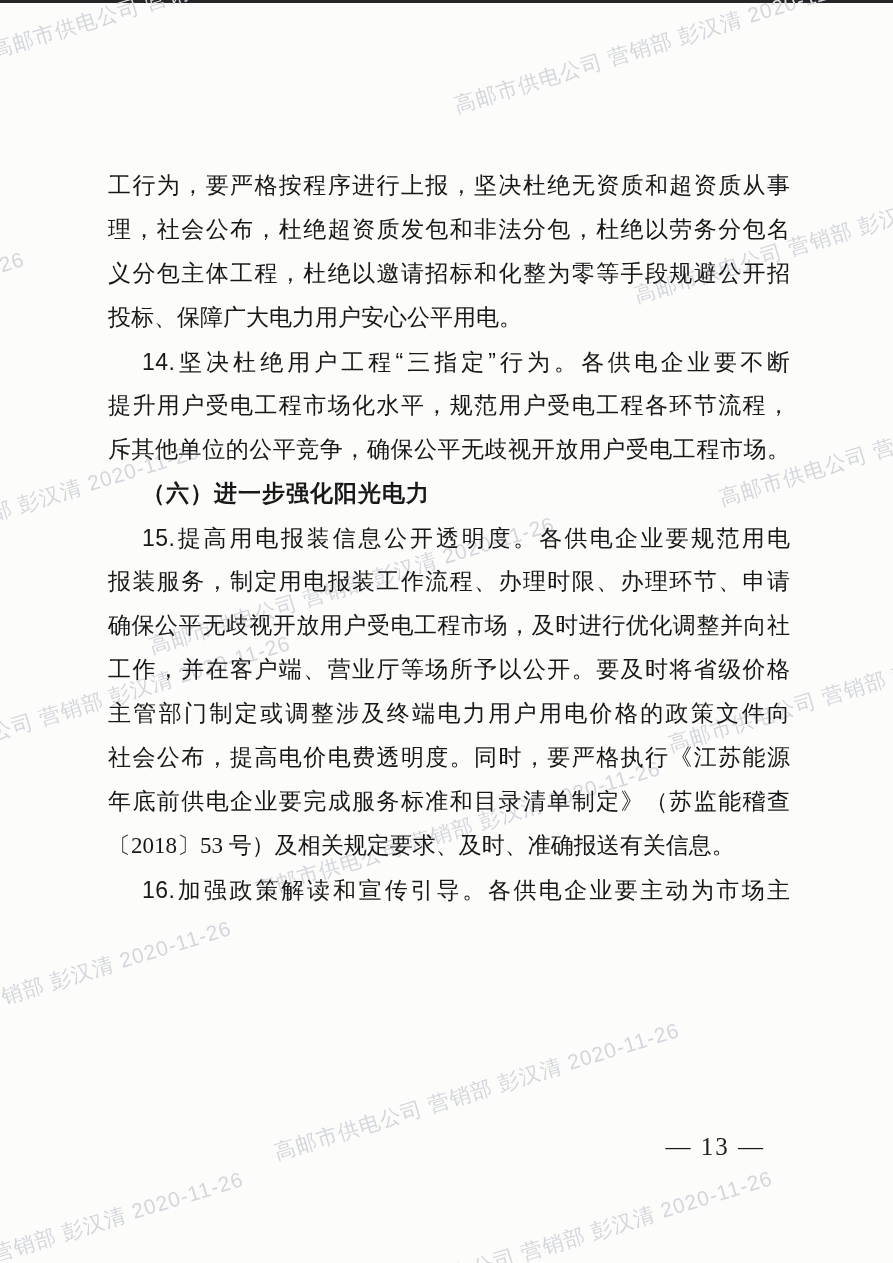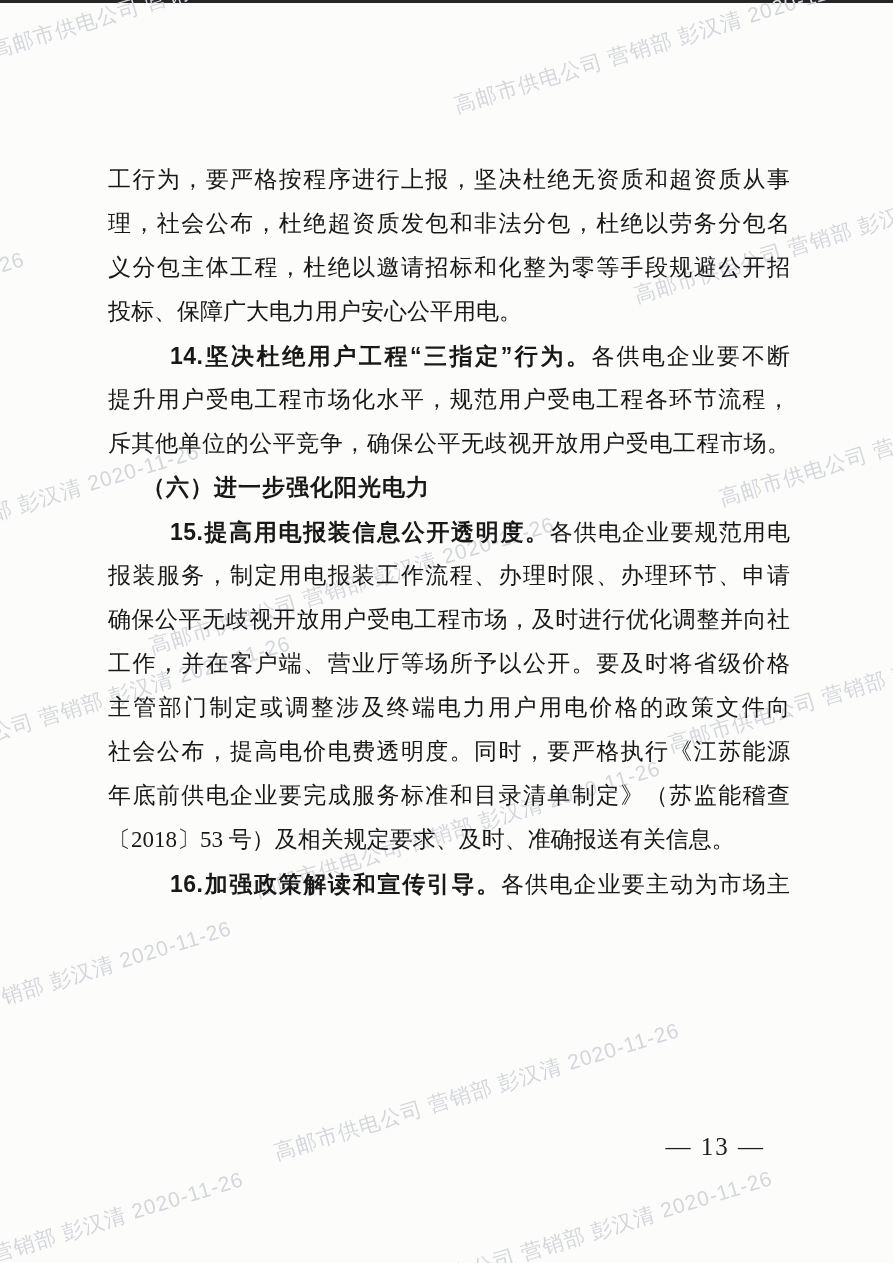--- a/index.html
+++ b/index.html
@@ -20,42 +20,41 @@
     white-space:nowrap;
     font-family:"Liberation Sans","DejaVu Sans",sans-serif;
     font-size:21px;
     letter-spacing:1px;
     transform:rotate(-17deg);
     transform-origin:0 50%;
     user-select:none;
   }
   .text-block{
     position:absolute;
-    left:108px;top:158px;width:682px;
+    left:108px;top:164px;width:682px;
     z-index:2;
   }
   .line{
     height:44px;line-height:44px;
     font-size:23px;
     color:#181818;
     text-align:justify;
     text-align-last:left;
     overflow:visible;
     white-space:nowrap;
   }
   .line.fill{
     white-space:normal;
     text-align-last:justify;
   }
   .line.indent{text-indent:34px;}
   .line .lead{
     font-family:"Liberation Sans","DejaVu Sans",sans-serif;
-    font-weight:700;
+    font-weight:400;
     letter-spacing:0.5px;
-    margin-left:28px;
   }
   .line.kai{letter-spacing:1px;font-weight:bold;}
   .page-number{
     position:absolute;
     top:1133px;right:128px;
     font-size:25px;
     color:#1e1e1e;
     z-index:2;
     letter-spacing:2px;
     font-family:"Liberation Serif","DejaVu Serif",serif;

